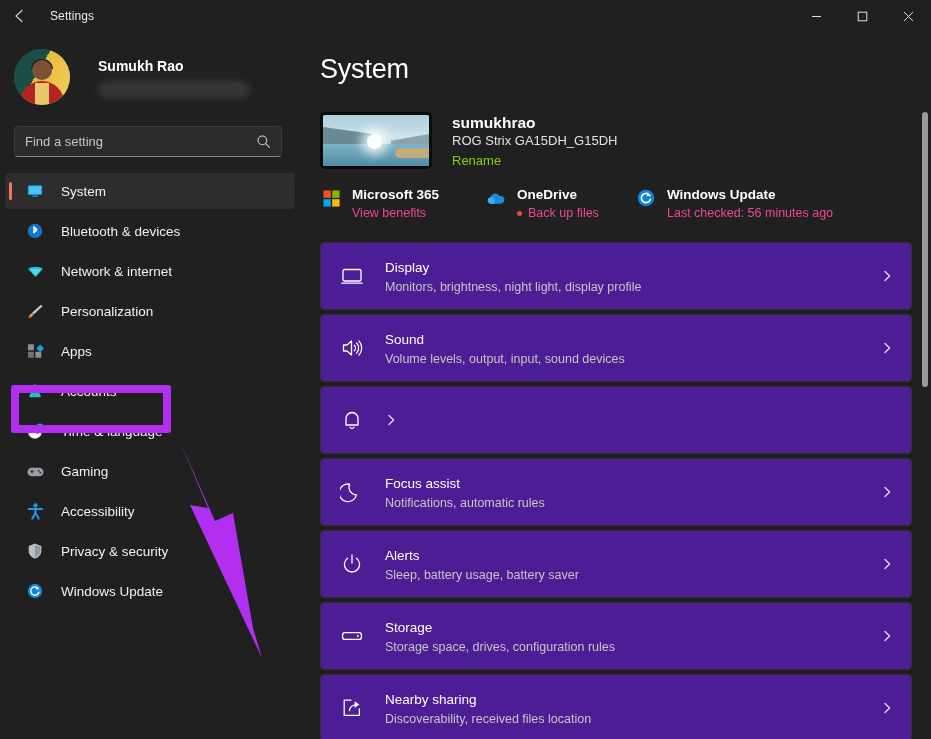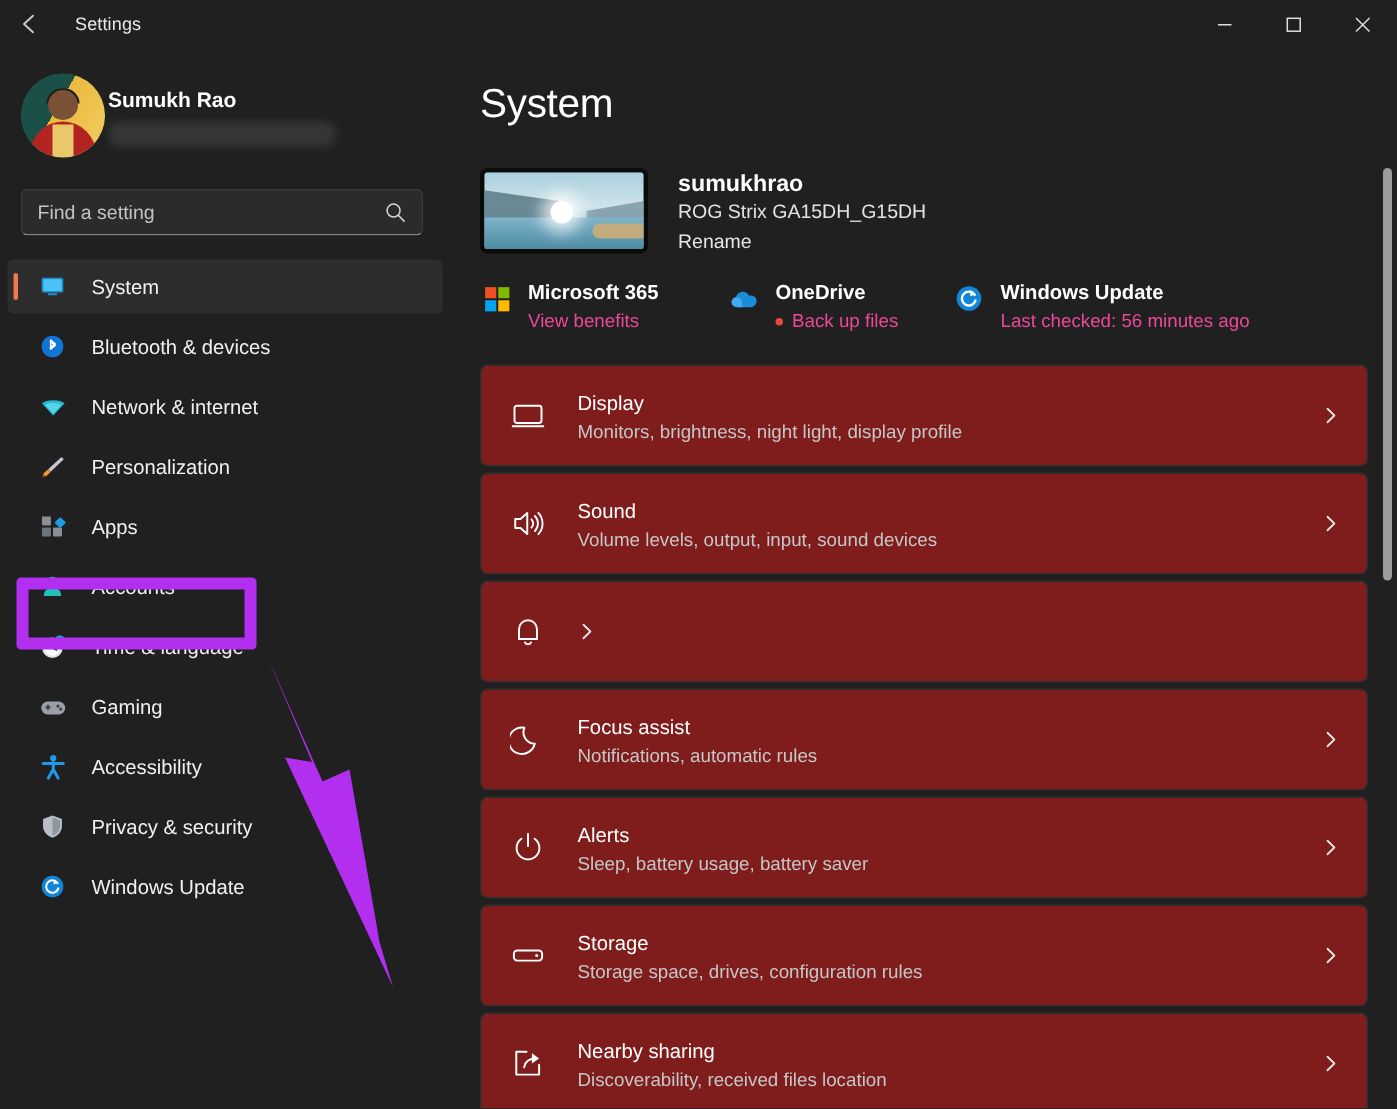--- a/index.html
+++ b/index.html
@@ -108,21 +108,21 @@
     background: #b3231f;
   }
   .avatar .av-scarf {
     position: absolute;
     left: 50%; bottom: 0;
     width: 14px; height: 22px;
     margin-left: -7px;
     background: #e8c86a;
   }
 
-  .acct-text { margin-left: 2px; }
+  .acct-text { margin-left: 28px; }
   .acct-name {
     font-size: 14px;
     font-weight: bold;
     color: #ffffff;
     line-height: 18px;
   }
   .acct-email-blur {
     margin-top: 6px;
     width: 152px;
     height: 17px;
@@ -278,21 +278,21 @@
     line-height: 20px;
   }
   .device-model {
     font-size: 13px;
     color: #e2e2e2;
     margin-top: 0;
   }
   .rename-link {
     display: inline-block;
     font-size: 13px;
-    color: #e5e5e5;
+    color: #84cc16;
     margin-top: 5px;
     cursor: pointer;
   }
 
   .quick-row {
     display: flex;
     align-items: flex-start;
     margin: 16px 0 0 20px;
   }
   .quick-item { display: flex; align-items: flex-start; }
@@ -325,21 +325,21 @@
     margin-right: 6px;
     flex: 0 0 5px;
   }
 
   .cards {
     margin: 22px 0 0 20px;
     width: 592px;
   }
   .card {
     height: 68px;
-    background: #7f1d1d;
+    background: #4c1d95;
     border: 1px solid #2f2f2f;
     border-radius: 5px;
     display: flex;
     align-items: center;
     padding: 0 18px 0 16px;
     margin-bottom: 4px;
     cursor: default;
   }
   .card-ico {
     width: 30px; height: 30px;

